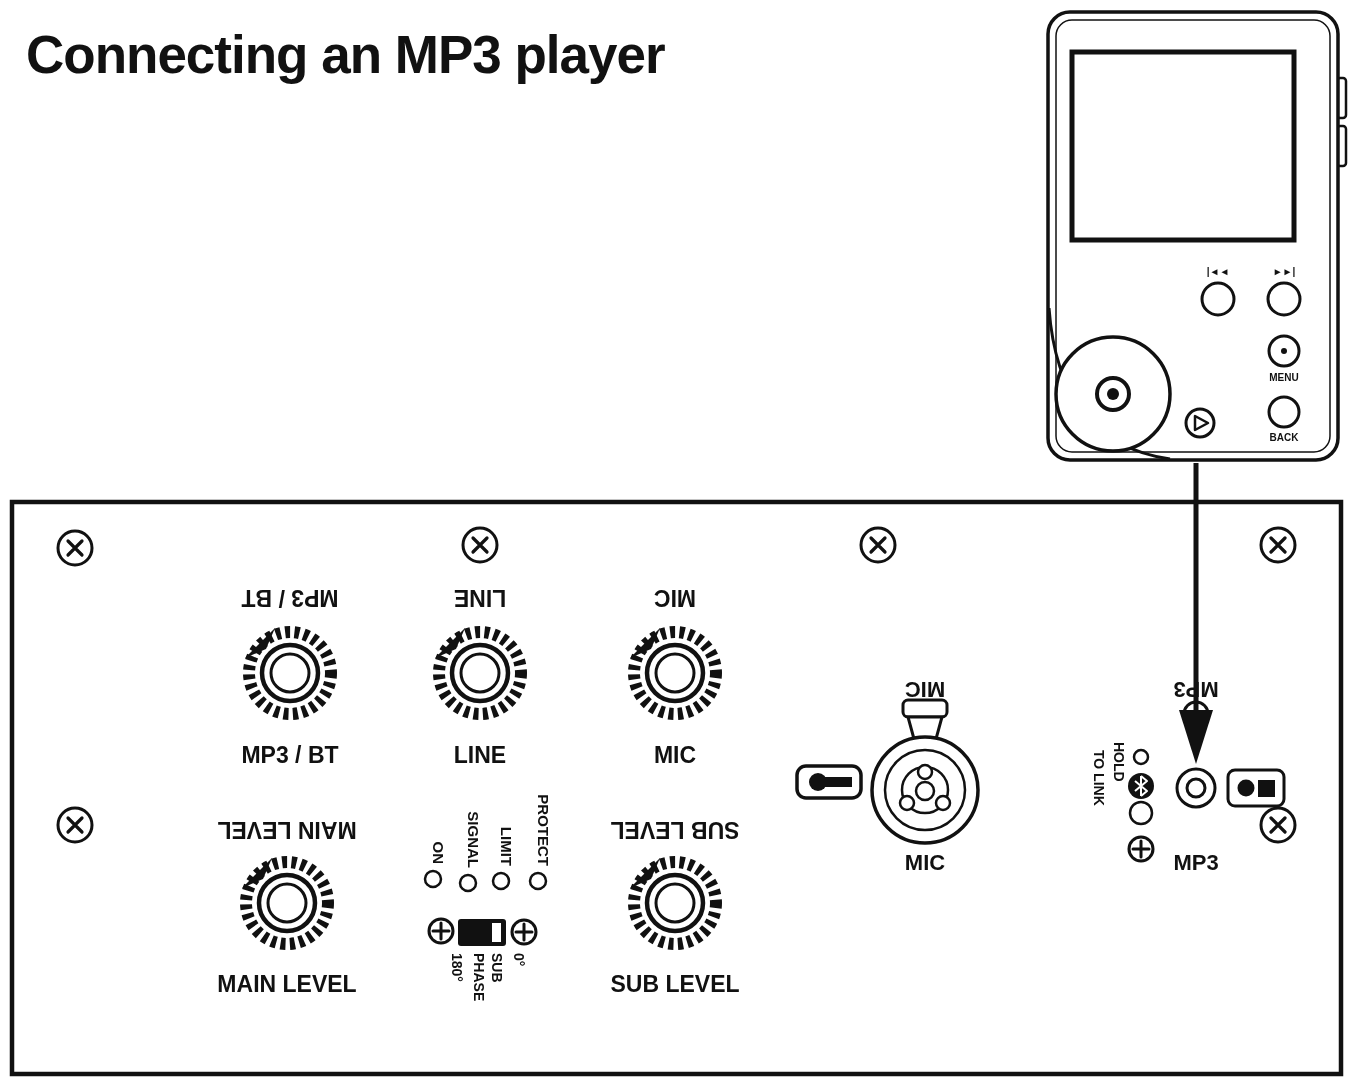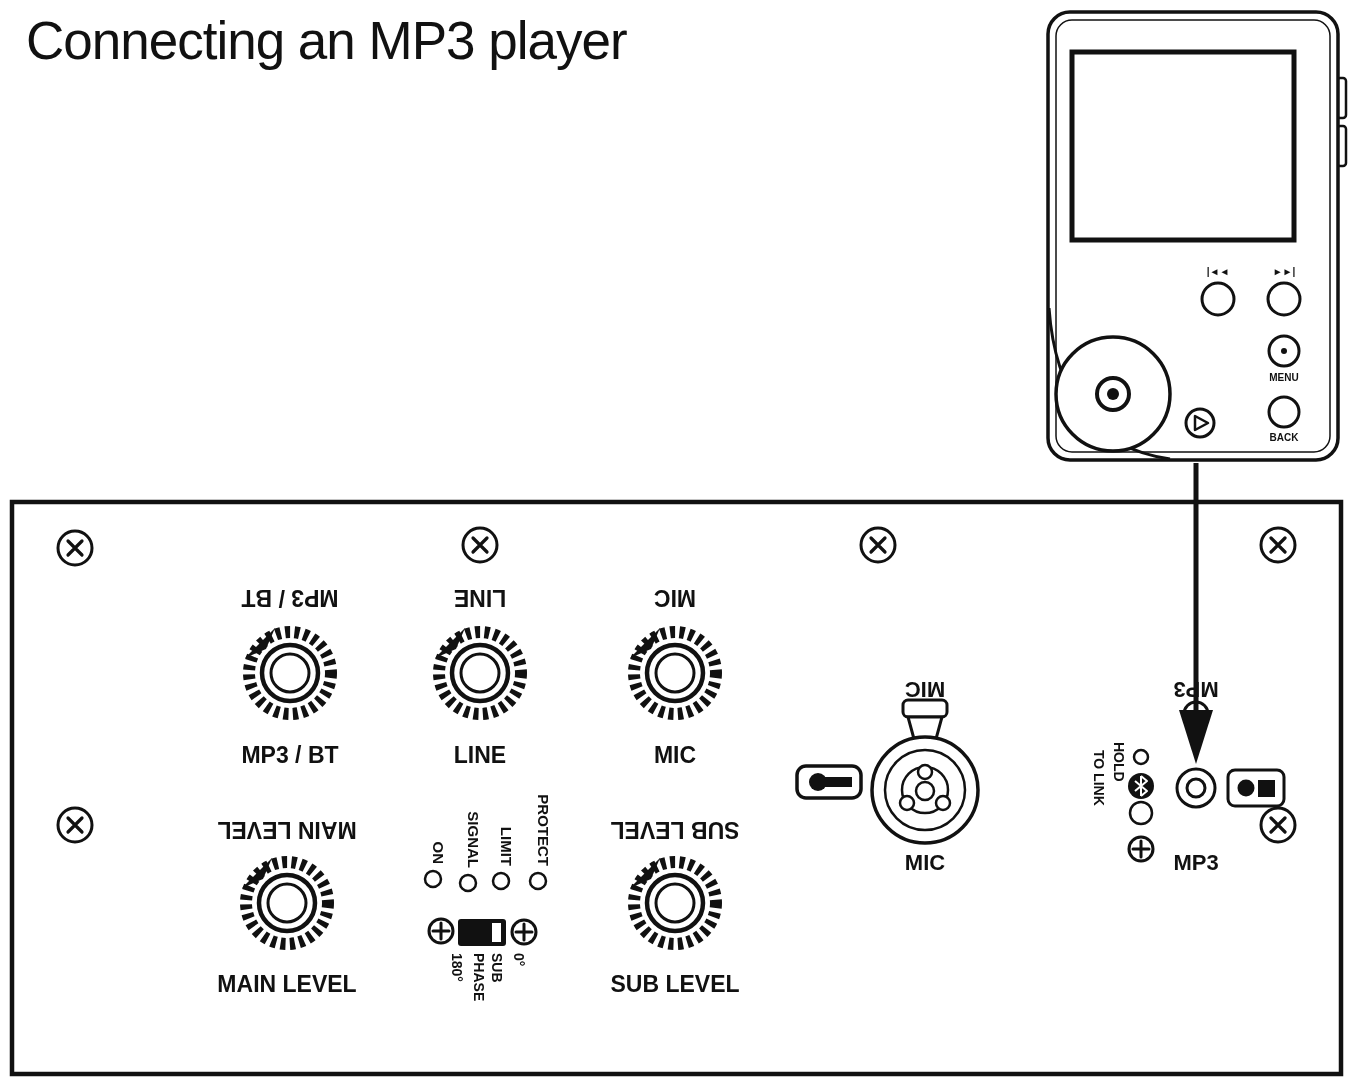--- a/index.html
+++ b/index.html
@@ -1,18 +1,18 @@
 <!DOCTYPE html>
 <html><head>
 <meta charset="utf-8">
 <style>
   html,body{margin:0;padding:0;background:#fff;}
   .stage{position:relative;width:1353px;height:1082px;background:#fff;overflow:hidden;
          font-family:"Liberation Sans","DejaVu Sans",sans-serif;}
-  .title{position:absolute;left:26px;top:10px;font-size:53px;font-weight:normal;color:#111;
+  .title{position:absolute;left:26px;top:24px;font-size:53px;font-weight:bold;color:#111;
          letter-spacing:-1px;white-space:nowrap;text-align:right;}
   svg{position:absolute;left:0;top:0;}
   svg text{font-family:"Liberation Sans","DejaVu Sans",sans-serif;font-weight:bold;fill:#111;}
   .lbl-knob{font-size:23px;}
   .lbl-led{font-size:15px;}
   .lbl-sm{font-size:14px;}
   .lbl-tiny{font-size:10px;}
   .lbl-jack{font-size:22px;}
 </style>
 </head>

